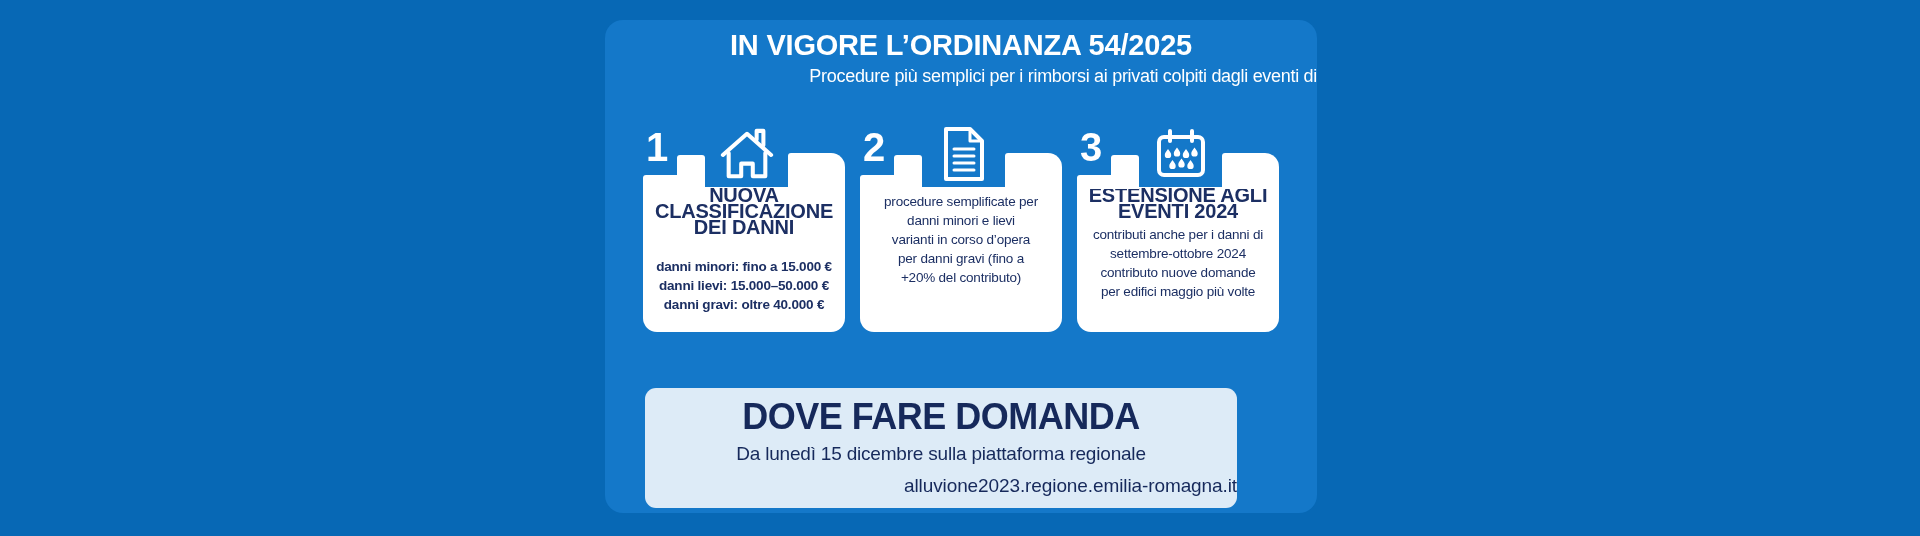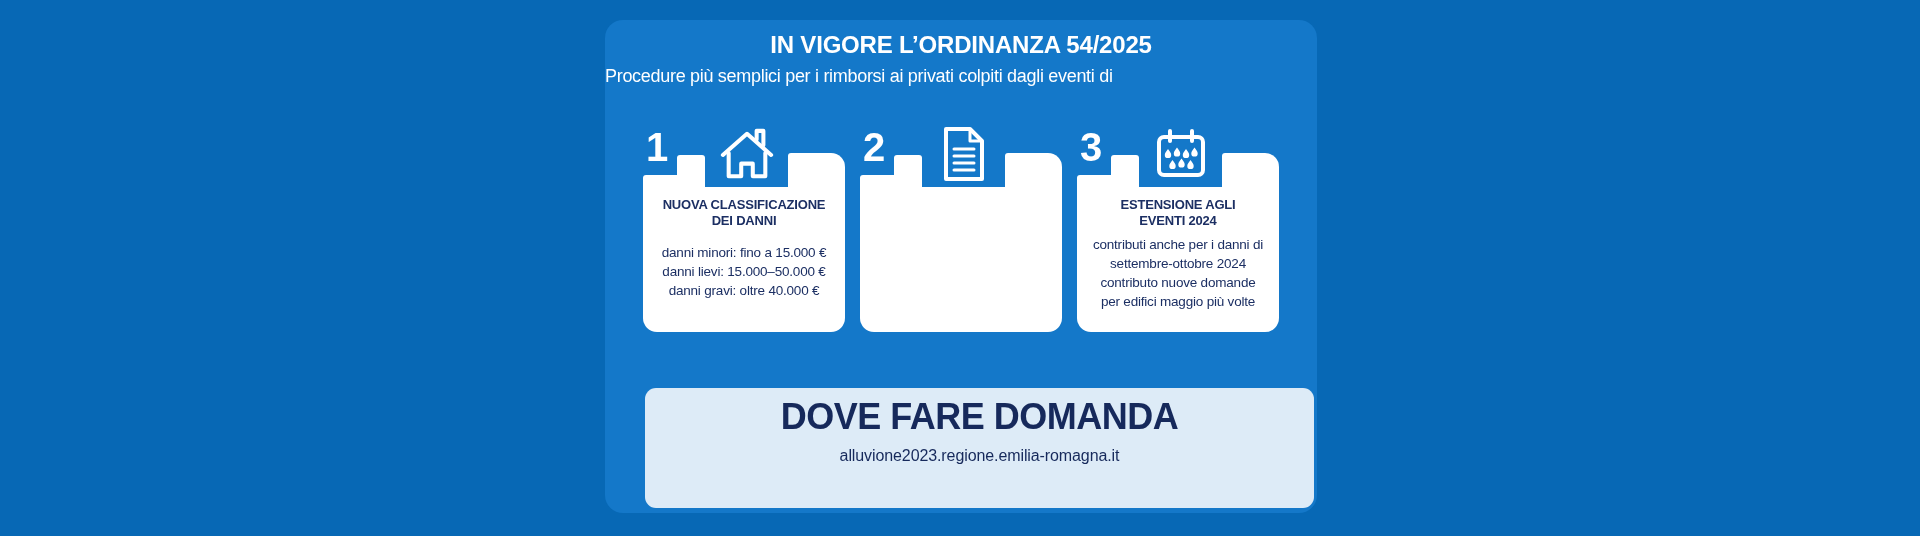--- a/index.html
+++ b/index.html
@@ -14,27 +14,27 @@
     position: absolute;
     left: 605px; top: 20px;
     width: 712px; height: 493px;
     background: #1478c9;
     border-radius: 18px;
   }
   .hdr-title {
     position: absolute; left: 0; right: 0; top: 10px;
     text-align: center;
     color: #ffffff;
-    font-size: 24px; font-weight: bold;
+    font-size: 29px; font-weight: bold;
     letter-spacing: -0.2px;
     line-height: 30px;
   }
   .hdr-sub {
     position: absolute; left: 0; right: 0; top: 43px;
-    text-align: left;
+    text-align: right;
     color: #ffffff;
     font-size: 18px;
     letter-spacing: -0.3px;
     line-height: 27px;
   }
   
   .card {
     position: absolute;
     top: 105px;
     width: 202px; height: 207px;
@@ -56,51 +56,50 @@
     z-index: 2;
   }
   .card-body {
     position: absolute; left: 0; right: 0; top: 62px; bottom: 0;
     background: #ffffff;
     border-radius: 0 0 14px 14px;
     text-align: center;
     color: #1c2f63;
   }
   .card-title {
-    padding-top: 10px;
-    font-size: 13px; font-weight: bold;
+    font-size: 20px; font-weight: bold;
     line-height: 16px;
     letter-spacing: -0.2px;
   }
   .card-text {
     font-size: 13.5px;
     line-height: 19px;
     letter-spacing: -0.2px;
   }
-  .m-a { margin-top: 14px; }
+  .m-a { margin-top: 22px; font-weight: bold; }
   .m-b { margin-top: 5px; }
   .m-c { margin-top: 6px; }
   
   .footer-box {
     position: absolute;
     left: 40px; top: 368px;
-    width: 669px; height: 120px;
+    width: 592px; height: 120px;
     background: #ddebf7;
     border-radius: 11px;
     text-align: center;
     color: #16295b;
   }
   .footer-heading {
     padding-top: 9px;
     font-size: 36px; font-weight: bold;
     letter-spacing: -0.5px;
     line-height: 40px;
   }
   .footer-line { margin-top: 6px; font-size: 19px; letter-spacing: -0.2px; }
-  .footer-url  { margin-top: 10px; font-size: 16px; letter-spacing: -0.1px; }
+  .footer-url  { margin-top: 10px; font-size: 19px; letter-spacing: -0.1px; text-align: right; }
   svg { display: block; }
 </style>
 </head>
 <body>
 
 <div class="panel">
 
   <div class="hdr-title">IN VIGORE L’ORDINANZA 54/2025</div>
   <div class="hdr-sub">
     <div>Procedure più semplici per i rimborsi ai privati colpiti dagli eventi di</div>
@@ -140,20 +139,27 @@
       <svg width="44" height="56" viewBox="0 0 44 56" fill="none" stroke="#ffffff" stroke-linecap="round" stroke-linejoin="round">
         <path d="M4,3 H28 L40,15 V53 H4 Z" stroke-width="4"></path>
         <path d="M28,3 V15 H40" stroke-width="3"></path>
         <line x1="12" y1="23" x2="32" y2="23" stroke-width="3"></line>
         <line x1="12" y1="30" x2="32" y2="30" stroke-width="3"></line>
         <line x1="12" y1="37" x2="32" y2="37" stroke-width="3"></line>
         <line x1="12" y1="44" x2="32" y2="44" stroke-width="3"></line>
       </svg>
     </div>
     <div class="card-body">
+      <div class="card-text m-b">
+        <div>procedure semplificate per</div>
+        <div>danni minori e lievi</div>
+        <div>varianti in corso d’opera</div>
+        <div>per danni gravi (fino a</div>
+        <div>+20% del contributo)</div>
+      </div>
     </div>
   </div>
 
   <div class="card" style="left:472px">
     <div class="card-num">3</div>
     <div class="tab tab-left"></div>
     <div class="tab tab-step"></div>
     <div class="tab tab-right"></div>
     <div class="card-icon">
       <svg width="50" height="52" viewBox="0 0 50 52">
@@ -182,16 +188,17 @@
         <div>contributi anche per i danni di</div>
         <div>settembre-ottobre 2024</div>
         <div>contributo nuove domande</div>
         <div>per edifici maggio più volte</div>
       </div>
     </div>
   </div>
 
   <div class="footer-box">
     <div class="footer-heading">DOVE FARE DOMANDA</div>
+    <div class="footer-line">Da lunedì 15 dicembre sulla piattaforma regionale</div>
     <div class="footer-url">alluvione2023.regione.emilia-romagna.it</div>
   </div>
 
 </div>
 
 </body></html>

